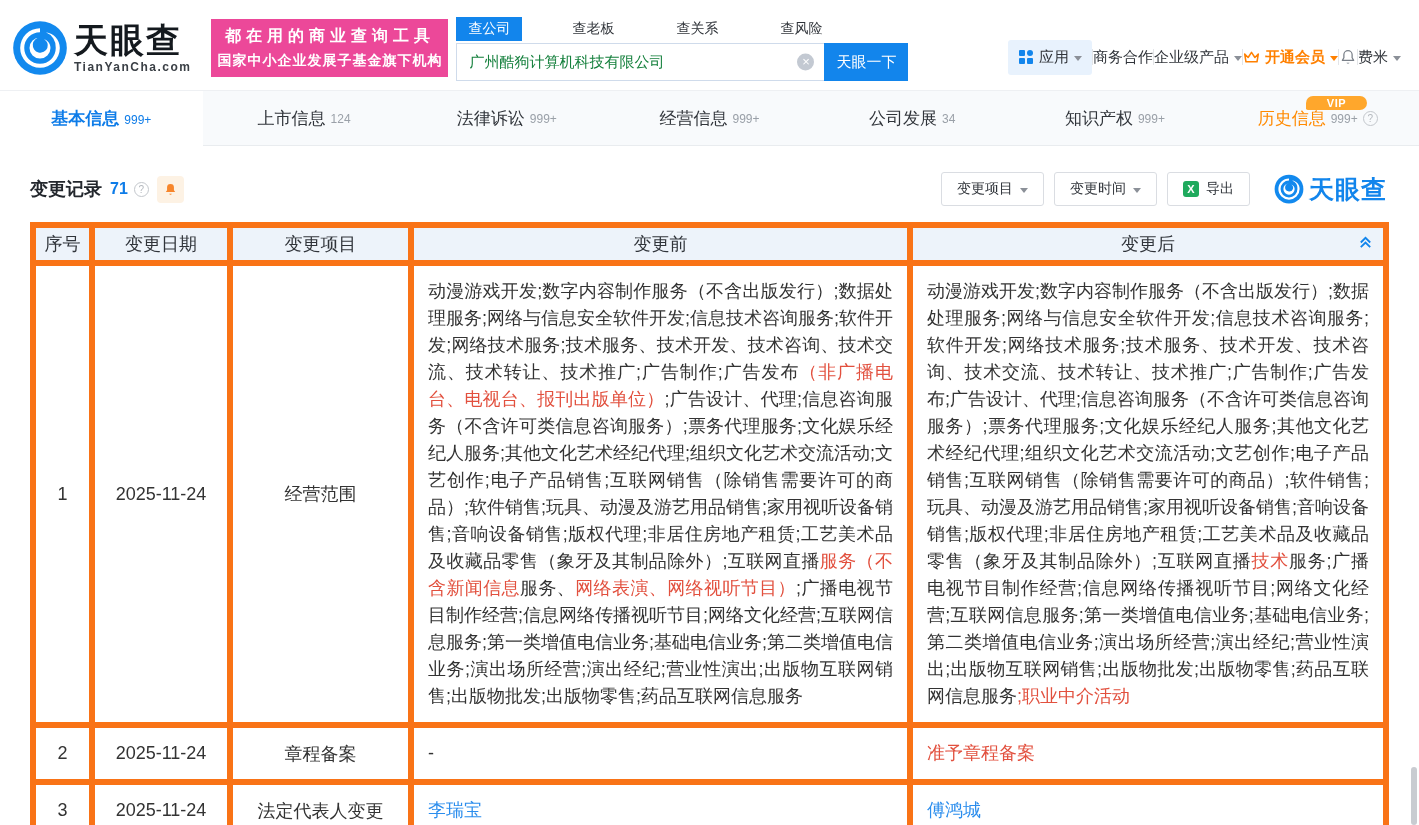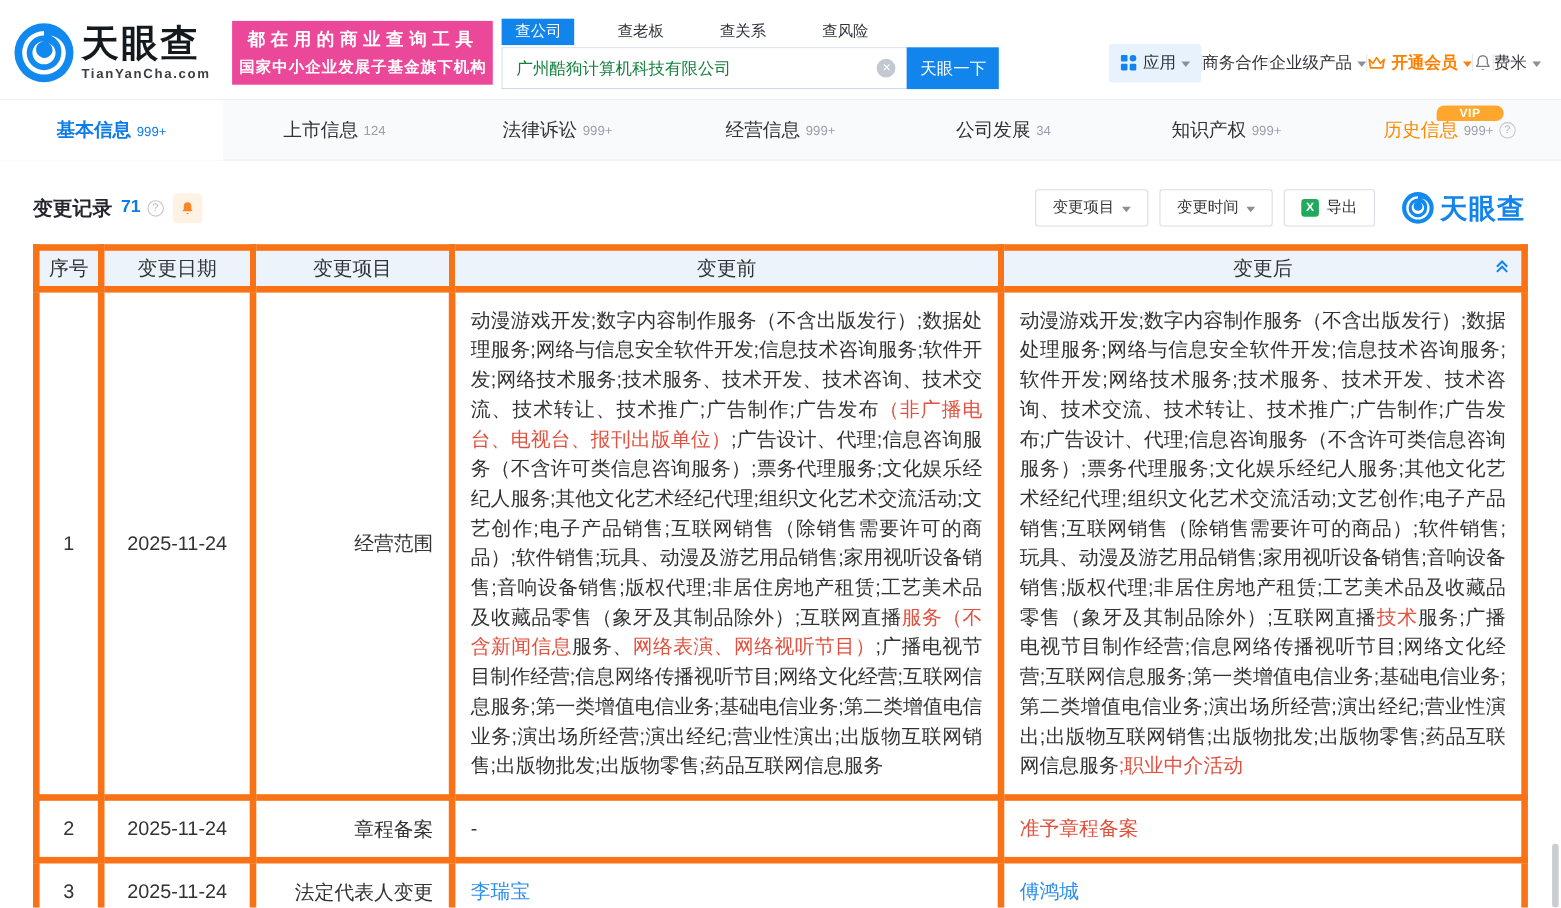--- a/index.html
+++ b/index.html
@@ -12,21 +12,21 @@
   .logo-area { display:flex; align-items:center; gap:6px; cursor:pointer; }
   .logo-swirl { width:56px; height:56px; }
   .logo-text { line-height:1; }
   .logo-zh { font-size:34px; font-weight:700; color:#14191e; letter-spacing:2px; }
   .logo-domain { font-size:12px; color:#3a3f45; letter-spacing:1.5px; margin-top:4px; font-weight:700; }
   .promo { background:#ec4899; color:#fff; margin-left:20px; padding:7px 6px; text-align:center; }
   .promo-l1 { font-size:16px; font-weight:700; letter-spacing:5px; }
   .promo-l2 { font-size:14px; font-weight:700; letter-spacing:1px; margin-top:5px; }
 
   .search-area { margin-left:8px; width:452px; }
-  .search-tabs { display:flex; align-items:flex-end; gap:27px; height:26px; }
+  .search-tabs { display:flex; align-items:flex-end; gap:38px; height:26px; }
   .search-tab { font-size:14px; color:#30343a; padding:3px 12px; cursor:pointer; white-space:nowrap; }
   .search-tab.active { background:#1285ec; color:#fff; }
   .search-box { display:flex; margin-top:2px; height:38px; }
   .search-input-wrap { position:relative; flex:1; border:1px solid #cfdbeb; border-right:none; background:#fff; }
   .search-input-wrap input { width:100%; height:100%; border:none; outline:none; font-size:15px; color:#15803d; padding:0 34px 0 12px; font-family:inherit; }
   .clear-icon { position:absolute; right:10px; top:50%; width:17px; height:17px; transform:translateY(-50%);
     background:#c3c9d2; border-radius:50%; color:#fff; font-size:13px; line-height:16px; text-align:center; cursor:pointer; }
   .search-btn { width:84px; background:#1285ec; color:#fff; border:none; font-size:15px; cursor:pointer; font-family:inherit; }
 
   .topnav { margin-left:auto; display:flex; align-items:center; font-size:15px; color:#30343a; padding-top:18px; }
@@ -66,21 +66,21 @@
   .watermark .logo-swirl { width:30px; height:30px; }
   .wm-text { font-size:25px; font-weight:700; color:#1285ec; letter-spacing:1px; }
 
   
   .tbl-wrap { margin:0 30px; }
   table { width:1359px; border-collapse:collapse; table-layout:fixed; }
   th,td { border:6px solid #f97316; font-size:18px; }
   thead th { background:#edf3fa; height:38px; font-weight:400; color:#30343a; text-align:center; position:relative; }
   td { padding:12px 14px; color:#333; vertical-align:middle; }
   td.c-no, td.c-date { text-align:center; padding:12px 4px; }
-  td.c-item { text-align:right; }
+  td.c-item { text-align:center; }
   td.c-rich { line-height:27px; text-align:justify; }
   .cl { min-height:27px; }
   .seg-r { color:#e2503e; }
   a.seg-l { color:#2b8ded; text-decoration:none; cursor:pointer; }
   .collapse-icon { position:absolute; right:10px; top:50%; transform:translateY(-50%); cursor:pointer; }
 
   .scroll-thumb { position:absolute; right:2px; bottom:0; width:6px; height:58px; background:#c9ccd1; border-radius:3px; }
 </style>
 </head>
 <body>

